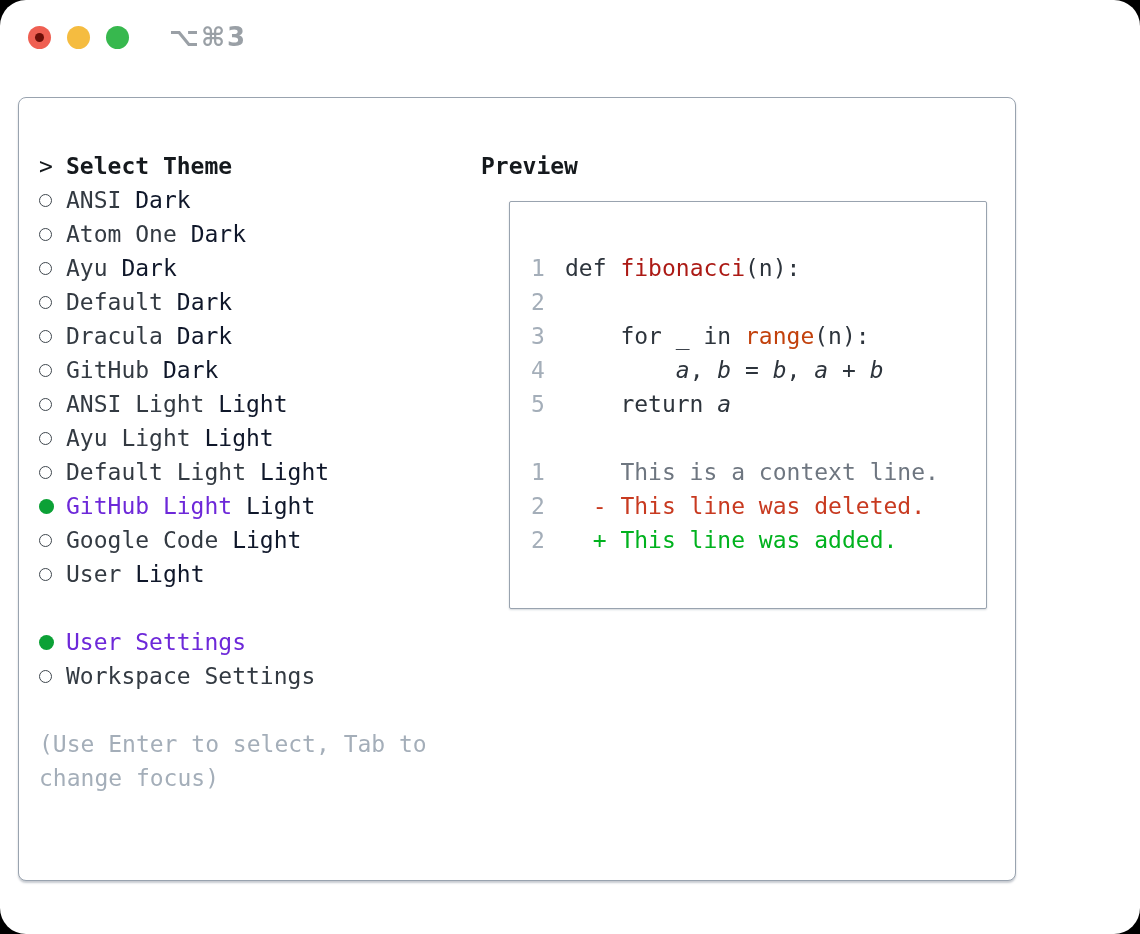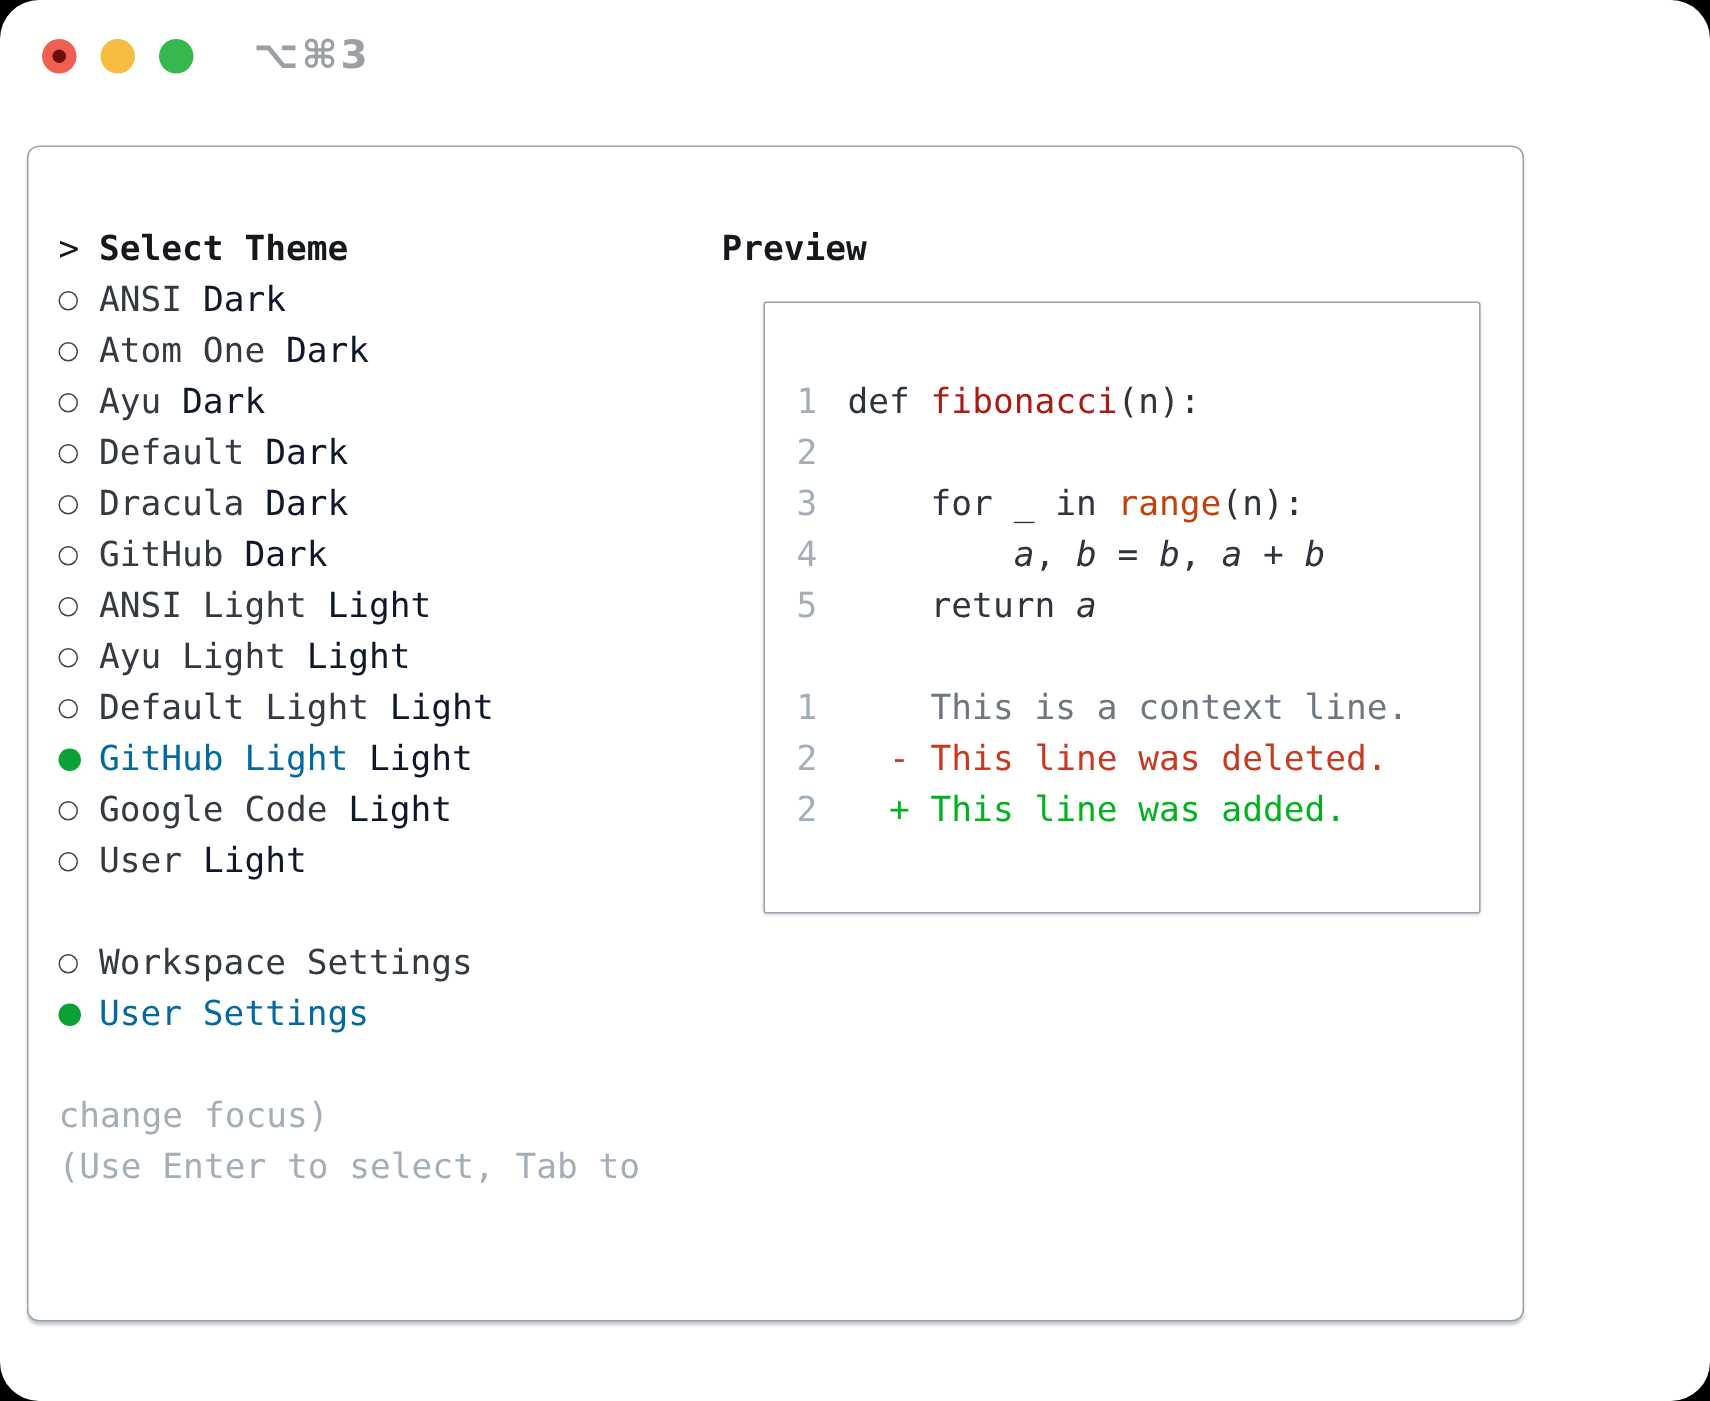--- a/index.html
+++ b/index.html
@@ -27,21 +27,21 @@
   }
   
   .left-col{position:absolute;left:20px;top:51px;font-size:23px;line-height:34px;color:#333a42;}
   .row{height:34px;display:flex;align-items:center;white-space:pre;}
   .cell{display:inline-flex;width:27px;align-items:center;}
   .prefix{color:#15191d;}
   .hdr{font-weight:bold;color:#15191d;text-align:center;}
   .dot{width:13px;height:13px;border:1.8px solid #3f474e;border-radius:50%;box-sizing:border-box;}
   .sel .dot{width:15px;height:15px;border:none;background:#0ca136;}
   .name{white-space:pre;color:#333a42;}
-  .sel .name{color:#0369a1;}
+  .sel .name{color:#6d28d9;}
   .variant{white-space:pre;color:#0f172a;}
   .muted{color:#a4aeb9;}
   
   .preview-hdr{position:absolute;left:462px;top:51px;font-size:23px;line-height:34px;font-weight:bold;color:#15191d;}
   .preview-box{
     position:absolute;left:490px;top:103px;width:478px;height:408px;
     border:1.6px solid #99a3af;border-radius:2px;background:#fff;
     box-shadow:0 1px 2px rgba(130,140,152,.35);box-sizing:border-box;
   }
   .code{position:absolute;left:21px;top:49px;font-size:23px;line-height:34px;}
@@ -134,35 +134,35 @@
     <span class="variant">Light</span>
   </div>
           <div class="row option">
     <span class="cell"><span class="dot"></span></span>
     <span class="name">User </span>
     <span class="variant">Light</span>
   </div>
         </div>
       <div class="row blank"></div>
       <div id="apply-list">
+          <div class="row option sel">
+    <span class="cell"><span class="dot"></span></span>
+    <span class="name">User Settings</span>
+    <span class="variant"></span>
+  </div>
           <div class="row option">
     <span class="cell"><span class="dot"></span></span>
     <span class="name">Workspace Settings</span>
-    <span class="variant"></span>
-  </div>
-          <div class="row option sel">
-    <span class="cell"><span class="dot"></span></span>
-    <span class="name">User Settings</span>
     <span class="variant"></span>
   </div>
         </div>
       <div class="row blank"></div>
       <div id="help-lines">
+          <div class="row muted">(Use Enter to select, Tab to</div>
           <div class="row muted">change focus)</div>
-          <div class="row muted">(Use Enter to select, Tab to</div>
         </div>
     </div>
 
     <div class="preview-hdr">Preview</div>
 
     <div class="preview-box">
       <div class="code">
         <div id="code-lines">
             <div class="cline">
               <span class="lno">1</span>

